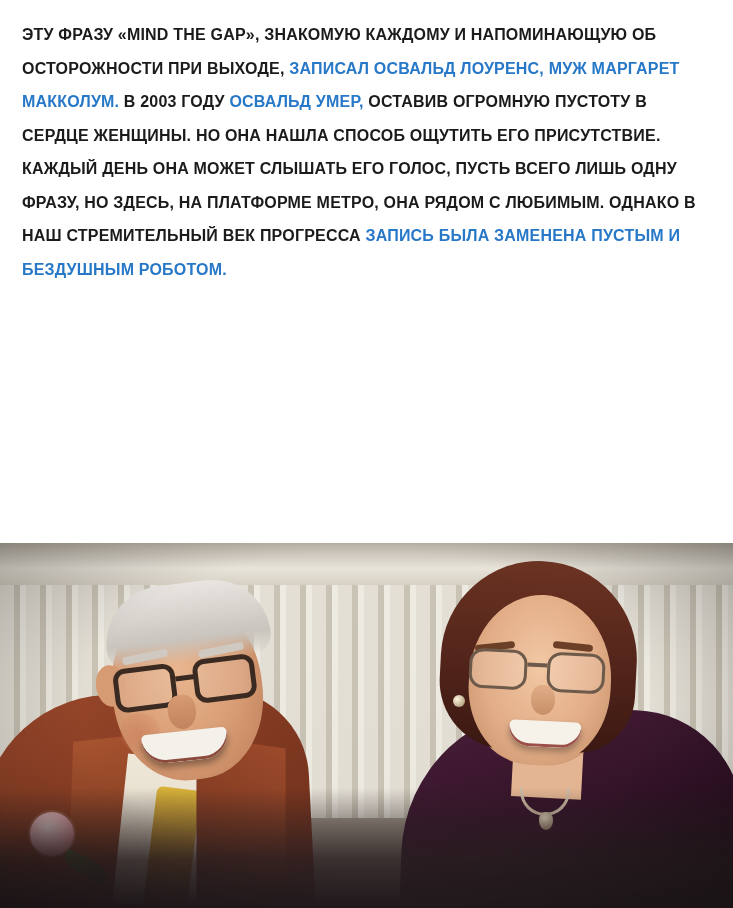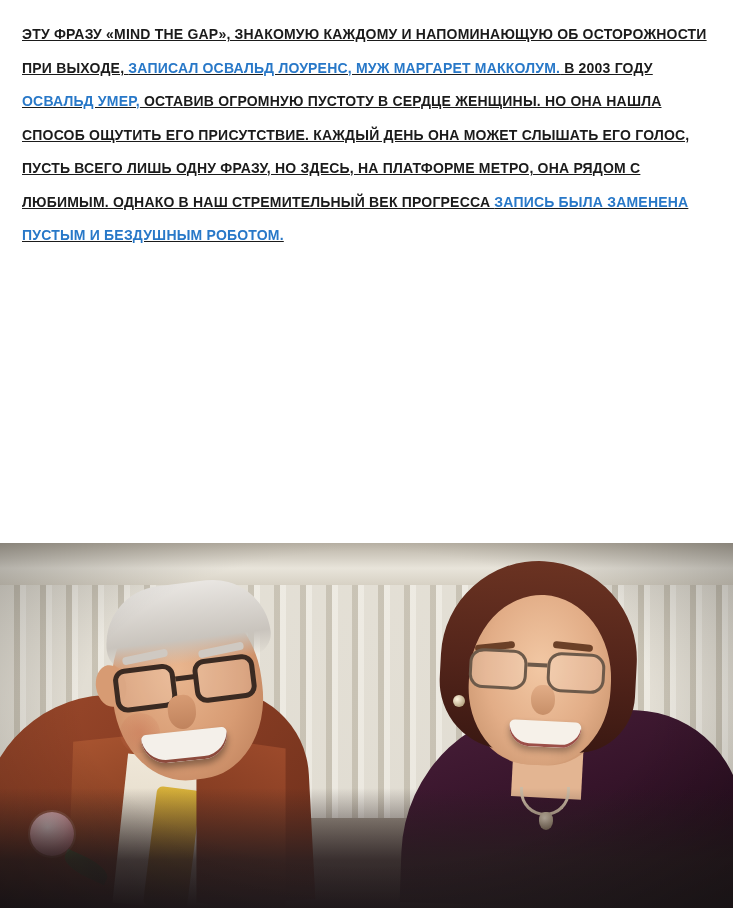--- a/index.html
+++ b/index.html
@@ -20,26 +20,25 @@
     background: #ffffff;
   }
   .text-block {
     padding: 18px 16px 10px 22px;
     box-sizing: border-box;
   }
   .para {
     margin: 0;
     font-family: "Liberation Sans", sans-serif;
     font-weight: bold;
-    font-size: 14px;
+    font-size: 16px;
     line-height: 33.5px;
     letter-spacing: 0.2px;
     color: #1b1b1b;
     text-transform: uppercase;
-    text-decoration: underline;
   }
   .hl {
     color: #2878c8;
   }
   .photo-wrap {
     position: absolute;
     left: 0;
     top: 543px;
     width: 733px;
     height: 365px;

